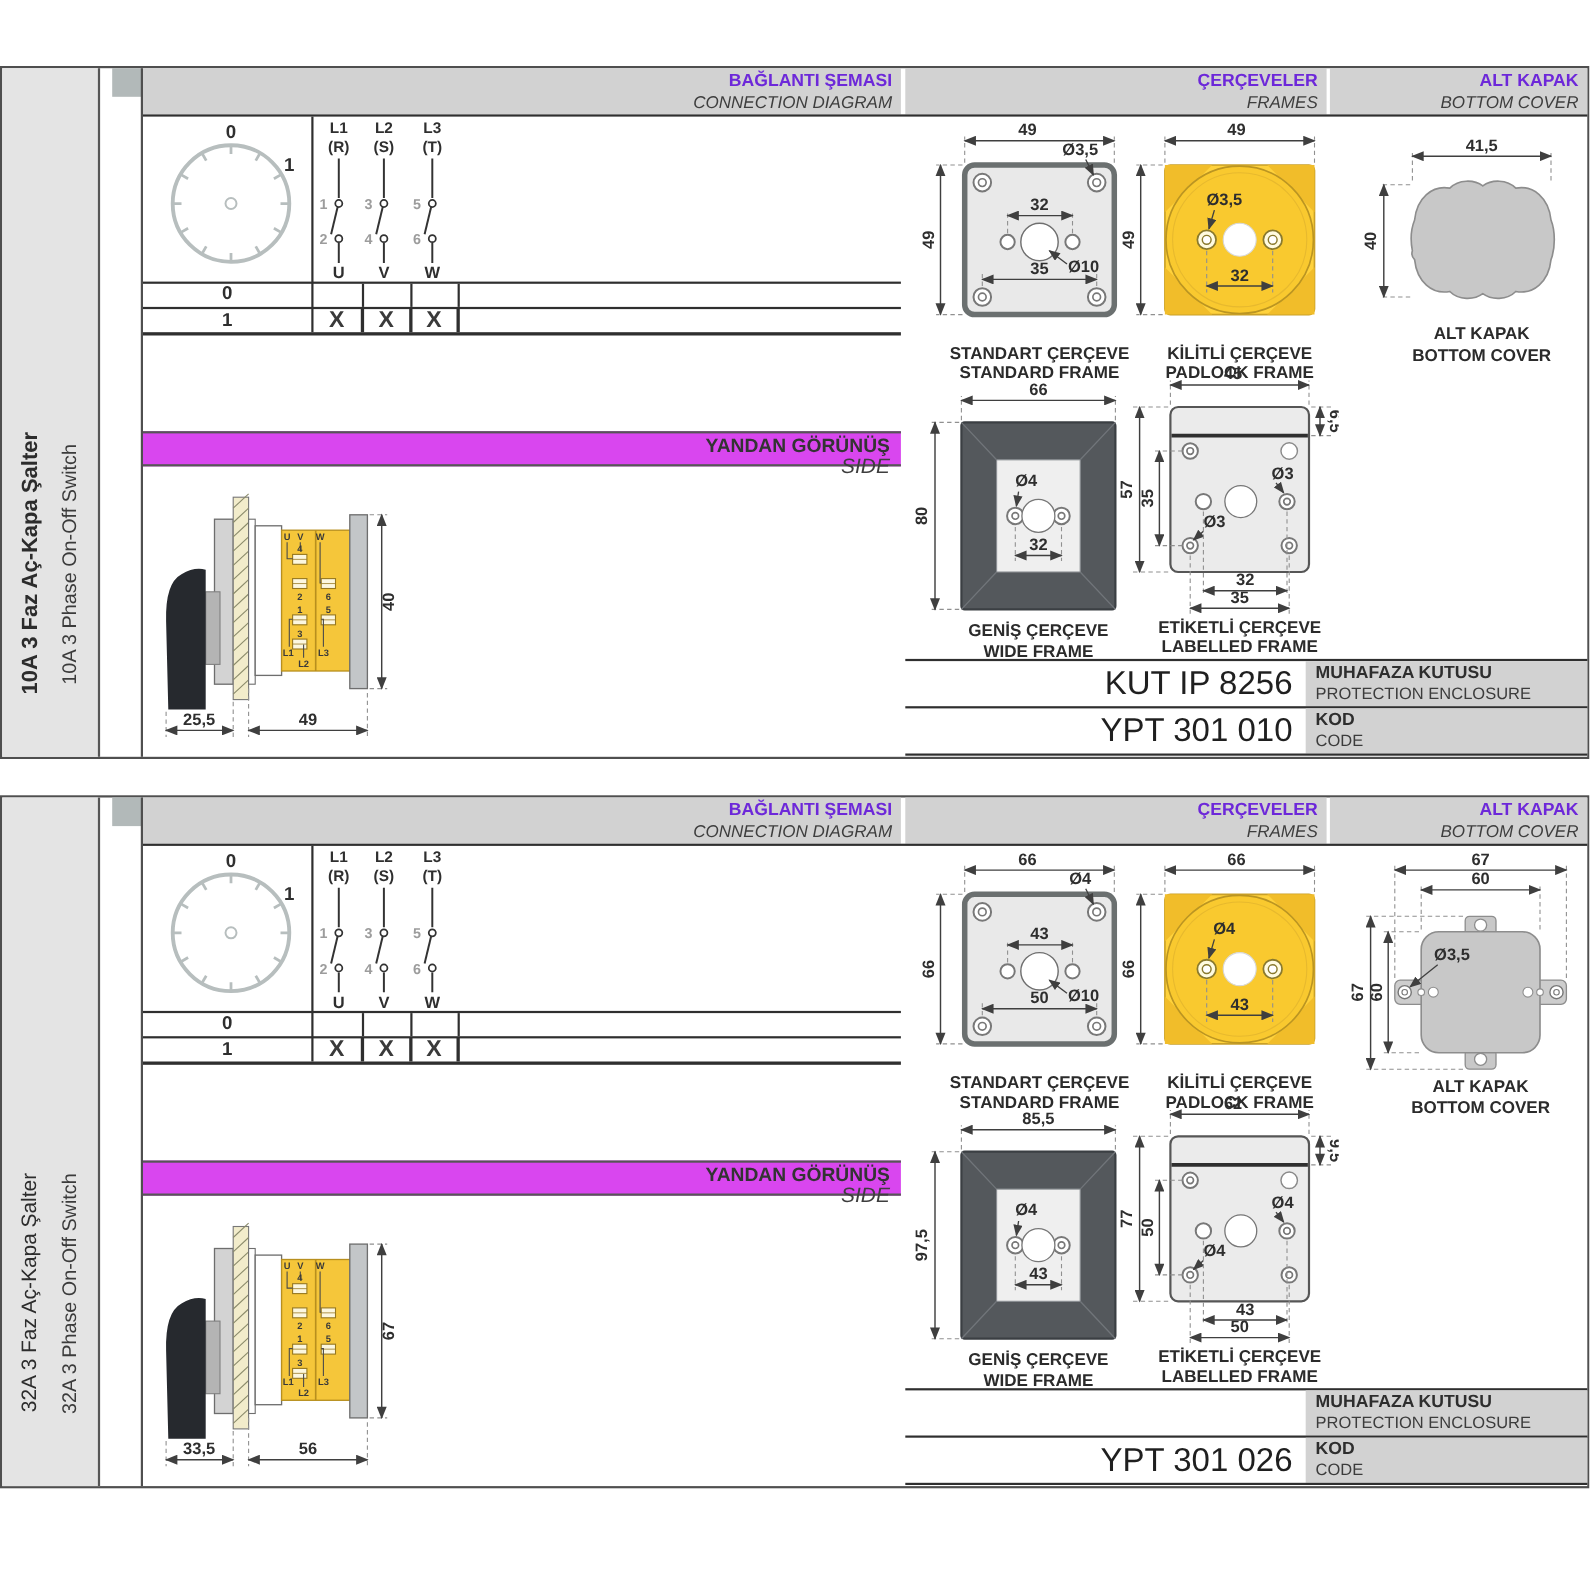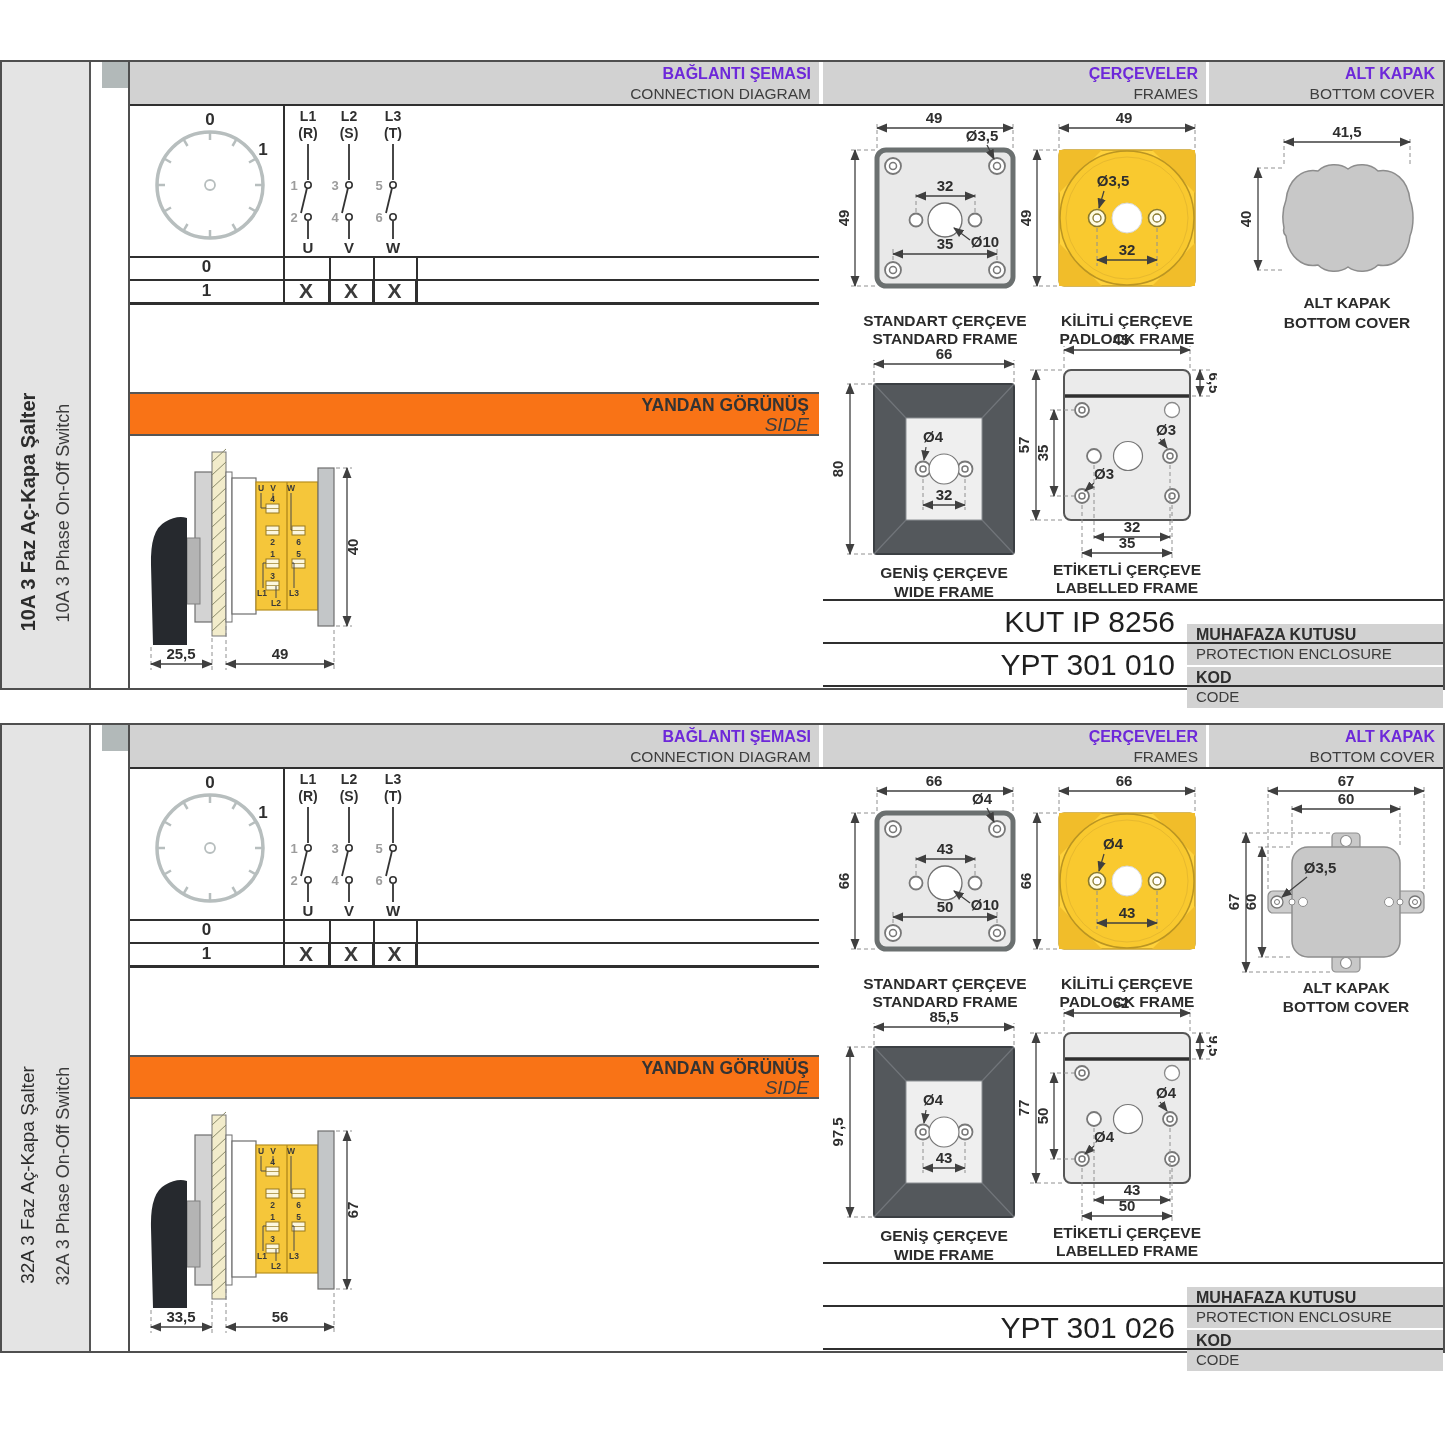--- a/index.html
+++ b/index.html
@@ -7,32 +7,32 @@
 .section{position:absolute;left:0;width:1441px;height:626px;border:2px solid #4f4f4f;background:#fff;}
 .lstrip{position:absolute;left:0;top:0;width:89px;height:626px;background:#e4e4e4;border-right:2px solid #565656;box-sizing:border-box;}
 .graysq{position:absolute;left:100px;top:0;width:27px;height:26px;background:#b2b9b9;}
 .cedge{position:absolute;left:126px;top:0;width:2px;height:626px;background:#4f4f4f;}
 .vlabel{position:absolute;width:560px;height:26px;line-height:26px;text-align:center;transform:rotate(-90deg);white-space:nowrap;}
 .vlabel-tr{left:-254px;top:437px;font-size:20px;font-weight:700;color:#2c2c2c;}
 .vlabel-en{left:-219px;top:438px;font-size:18px;color:#3b3b3b;}
 .section[data-idx="1"] .vlabel-tr{font-weight:400;font-size:19px;}
 .hdr{position:absolute;top:0;height:42px;background:#d2d2d2;box-sizing:border-box;text-align:right;padding:2px 8px 0 0;}
 .hdr .tr{font-size:16px;font-weight:700;color:#6d28d9;line-height:20px;}
-.hdr .en{font-size:15.5px;color:#3e3e3e;line-height:19px;}
+.hdr .en{font-size:15.5px;font-style:italic;color:#3e3e3e;line-height:19px;}
 .hdr1{left:128px;width:689px;}
 .hdr2{left:821px;width:383px;}
 .hdr3{left:1207px;width:234px;}
-.sideheader{position:absolute;left:128px;top:330px;width:689px;height:44px;background:#f97316;border-top:2px solid #565656;border-bottom:2px solid #565656;box-sizing:border-box;text-align:right;padding:1px 10px 0 0;}
+.sideheader{position:absolute;left:128px;top:330px;width:689px;height:32px;background:#d946ef;border-top:2px solid #565656;border-bottom:2px solid #565656;box-sizing:border-box;text-align:right;padding:1px 10px 0 0;}
 .sideheader .tr{font-size:17.5px;font-weight:700;color:#333;line-height:20px;}
 .sideheader .en{font-size:19px;font-style:italic;color:#3e3e3e;line-height:19px;}
 .hl,.vl{position:absolute;background:#2f2f2f;}
 .posnum{position:absolute;left:128px;width:153px;text-align:center;font-size:17px;font-weight:700;color:#2e2e2e;}
 .xmark{position:absolute;text-align:center;font-size:21px;font-weight:600;color:#3a3a3a;height:22px;line-height:22px;}
 .codeval{position:absolute;left:821px;width:364px;height:41px;line-height:41px;text-align:right;padding-right:12px;box-sizing:border-box;font-size:30px;color:#1f1f1f;}
-.codelbl{position:absolute;left:1185px;width:256px;height:41px;background:#d2d2d2;box-sizing:border-box;padding:1px 0 0 9px;margin-top:23px;}
+.codelbl{position:absolute;left:1185px;width:256px;height:41px;background:#d2d2d2;box-sizing:border-box;padding:1px 0 0 9px;}
 .codelbl .tr{font-size:16px;font-weight:700;color:#2e2e2e;line-height:20px;}
 .codelbl .en{font-size:15px;color:#3c3c3c;line-height:18px;}
 .drw{position:absolute;}
 
 .dim{stroke:#3f3f3f;stroke-width:1.3px;marker-start:url(#arr);marker-end:url(#arr);}
 .lead{stroke:#3f3f3f;stroke-width:1.2px;marker-end:url(#arr);fill:none;}
 .ext{stroke:#909090;stroke-width:1px;stroke-dasharray:4 3;}
 .dimtxt{font:600 15px "Liberation Sans",sans-serif;fill:#2e2e2e;}
 .frlbl{font:700 15.5px "Liberation Sans",sans-serif;fill:#2b2b2b;}
 .tinytxt{font:700 8.5px "Liberation Sans",sans-serif;fill:#3a3a3a;}

